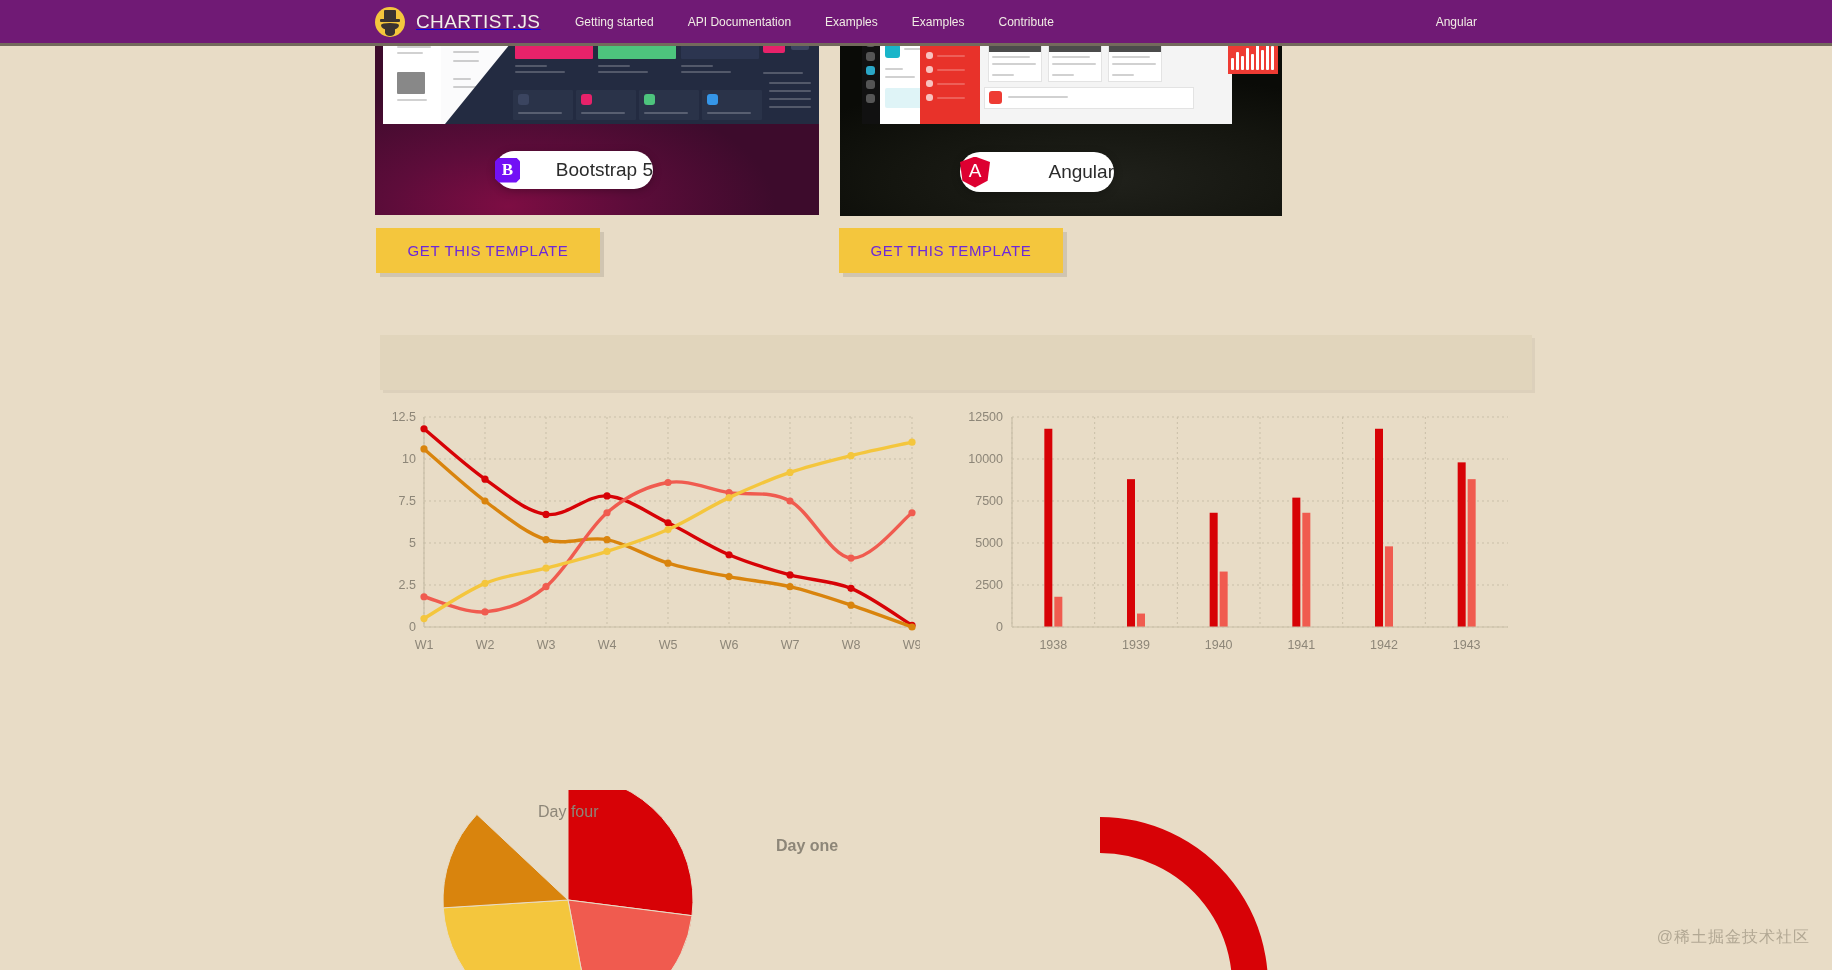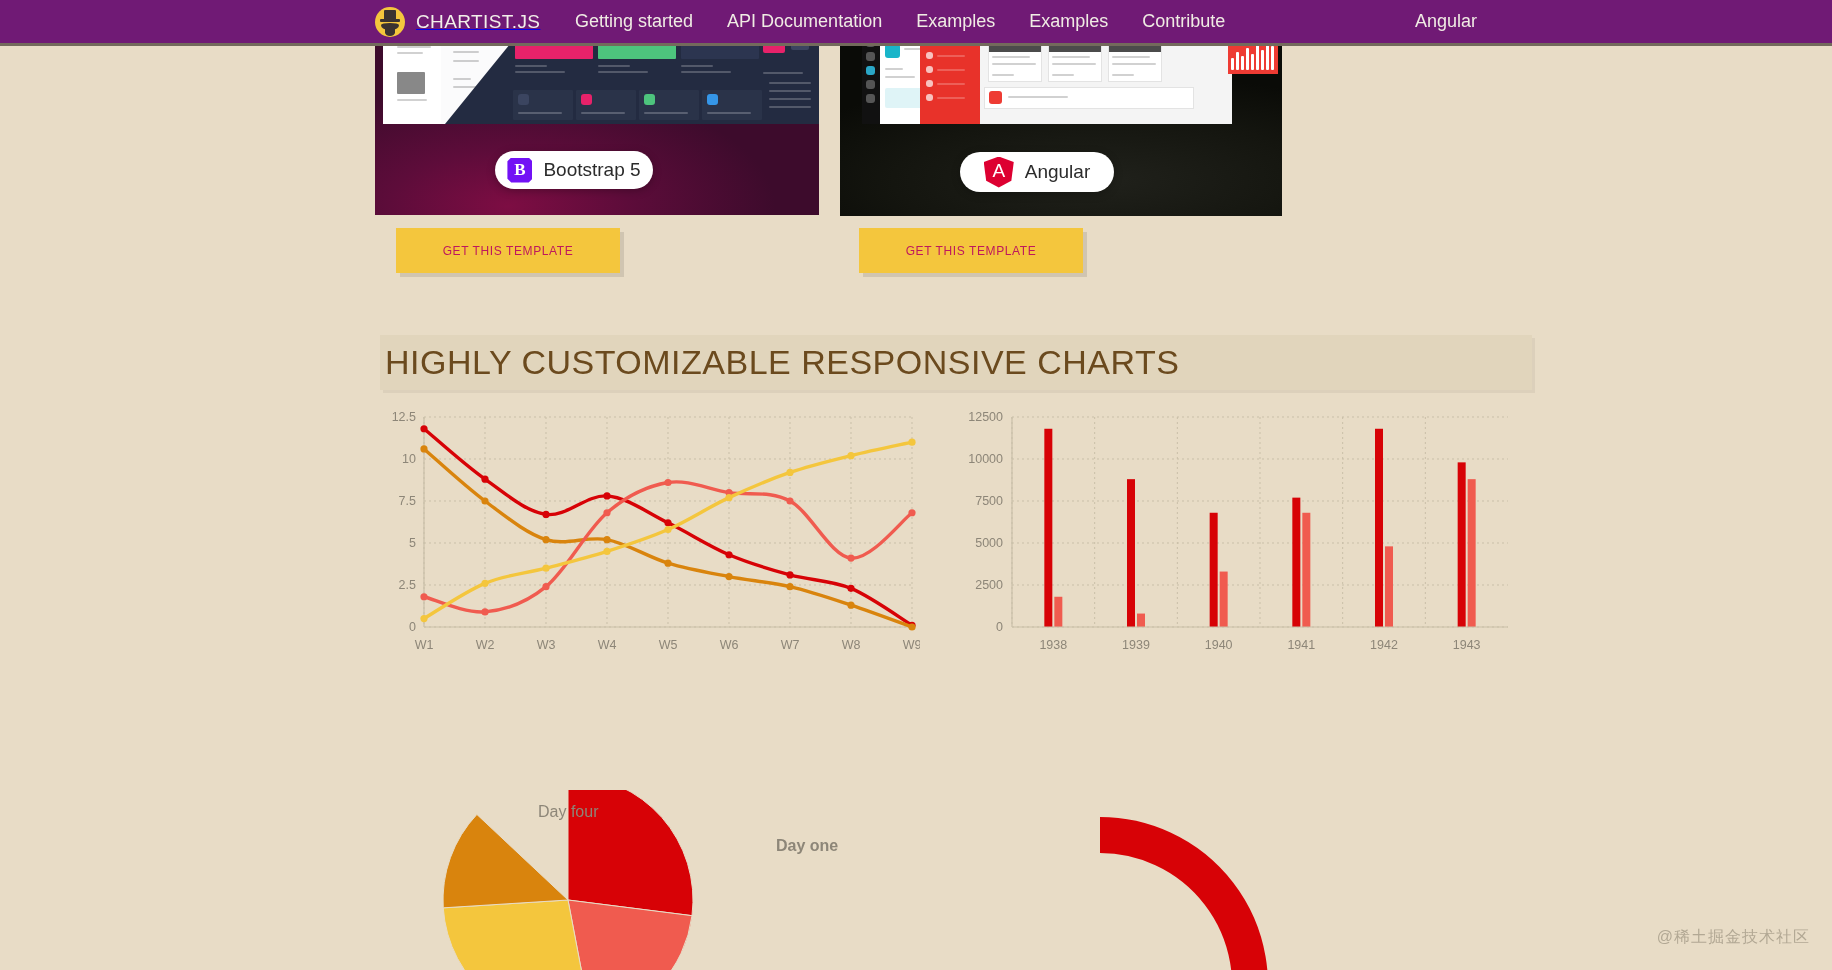--- a/index.html
+++ b/index.html
@@ -53,21 +53,21 @@
     width: 10px; height: 7px; background: #3a3330;
     border-radius: 0 0 50% 50%;
   }
   .brand-name {
     color: #f2efe9; font-size: 19px; letter-spacing: 0.4px;
     margin-left: 11px; white-space: nowrap;
   }
   .nav-links { position: absolute; left: 558px; top: 0; height: 46px;
                display: flex; align-items: center; }
   .nav-link {
-    color: #f0ece4; font-size: 18px; text-decoration: none;
+    color: #f0ece4; font-size: 12px; text-decoration: none;
     padding: 0 17px; white-space: nowrap;
   }
   .nav-right { position: absolute; right: 355px; top: 0; height: 46px;
                display: flex; align-items: center; }
   .nav-right .nav-link { padding: 0; }
 
   
   .page { position: absolute; top: 0; left: 0; width: 1832px; height: 970px; }
 
   
@@ -121,21 +121,21 @@
   .ng-body { position: absolute; left: 118px; top: 0; width: 252px; height: 92px; background: #f4f4f4; }
   .ng-panel-red { position: absolute; left: 366px; top: 4px; width: 50px; height: 38px; background: #ee3b33; }
   .ng-ph { position: absolute; background: #4b4b4b; }
   .ng-card { position: absolute; background: #fff; border: 1px solid #e3e3e3; }
   .ng-bar { position: absolute; background: #fff; border-radius: 1px; }
 
   .badge-pill {
     position: absolute;
     background: #ffffff;
     border-radius: 28px;
-    display: flex; align-items: center; justify-content: center;
+    display: flex; align-items: center; justify-content: space-between;
     box-shadow: 0 2px 8px rgba(0,0,0,0.25);
   }
   .badge-bs { left: 120px; top: 113px; width: 158px; height: 38px; }
   .badge-ng { left: 120px; top: 114px; width: 154px; height: 40px; }
   .badge-txt { font-size: 19px; color: #2b2b2b; margin-left: 11px; }
   .bs-logo {
     width: 25px; height: 25px; background: #7211f5;
     clip-path: polygon(15% 0, 85% 0, 100% 15%, 100% 85%, 85% 100%, 15% 100%, 0 85%, 0 15%);
     position: relative; flex: 0 0 auto;
   }
@@ -153,28 +153,27 @@
   .ng-logo::after {
     content: "A"; position: absolute; inset: 0; color: #fff;
     font-size: 19px; display: flex; align-items: center; justify-content: center;
     padding-bottom: 2px;
   }
 
   
   .get-btn {
     position: absolute;
     background: #f4c63d;
-    color: #be185d;
-    font-size: 12px;
+    color: #6d28d9;
+    font-size: 15px;
     letter-spacing: 0.6px;
     border: none;
     display: flex; align-items: center; justify-content: center;
     box-shadow: 4px 4px 0 rgba(0,0,0,0.10);
     cursor: pointer;
-    margin-left: 20px;
   }
   .get-btn-1 { left: 376px; top: 228px; width: 224px; height: 45px; }
   .get-btn-2 { left: 839px; top: 228px; width: 224px; height: 45px; }
 
   
   .section-band {
     position: absolute; left: 380px; top: 335px;
     width: 1152px; height: 55px;
     background: #e1d5bc;
     box-shadow: 3px 3px 0 rgba(0,0,0,0.05);
@@ -356,21 +355,20 @@
     <div class="badge-pill badge-ng">
       <span class="ng-logo"></span>
       <span class="badge-txt">Angular</span>
     </div>
   </div>
 
   <button class="get-btn get-btn-1">GET THIS TEMPLATE</button>
   <button class="get-btn get-btn-2">GET THIS TEMPLATE</button>
 
   <div class="section-band"></div>
-  <div class="section-title">HIGHLY CUSTOMIZABLE RESPONSIVE CHARTS</div>
 
   <div class="chart-box line-chart-box">
     <svg id="line-svg" width="540" height="350">
         <line x1="44" y1="222" x2="532" y2="222" stroke="#c9bfa8" stroke-width="1" stroke-dasharray="2,3"></line>
         <text x="36" y="226" text-anchor="end" font-size="12.5" fill="#8d8678" font-family="&quot;Liberation Sans&quot;, sans-serif">0</text>
         <line x1="44" y1="180" x2="532" y2="180" stroke="#c9bfa8" stroke-width="1" stroke-dasharray="2,3"></line>
         <text x="36" y="184" text-anchor="end" font-size="12.5" fill="#8d8678" font-family="&quot;Liberation Sans&quot;, sans-serif">2.5</text>
         <line x1="44" y1="138" x2="532" y2="138" stroke="#c9bfa8" stroke-width="1" stroke-dasharray="2,3"></line>
         <text x="36" y="142" text-anchor="end" font-size="12.5" fill="#8d8678" font-family="&quot;Liberation Sans&quot;, sans-serif">5</text>
         <line x1="44" y1="96" x2="532" y2="96" stroke="#c9bfa8" stroke-width="1" stroke-dasharray="2,3"></line>

